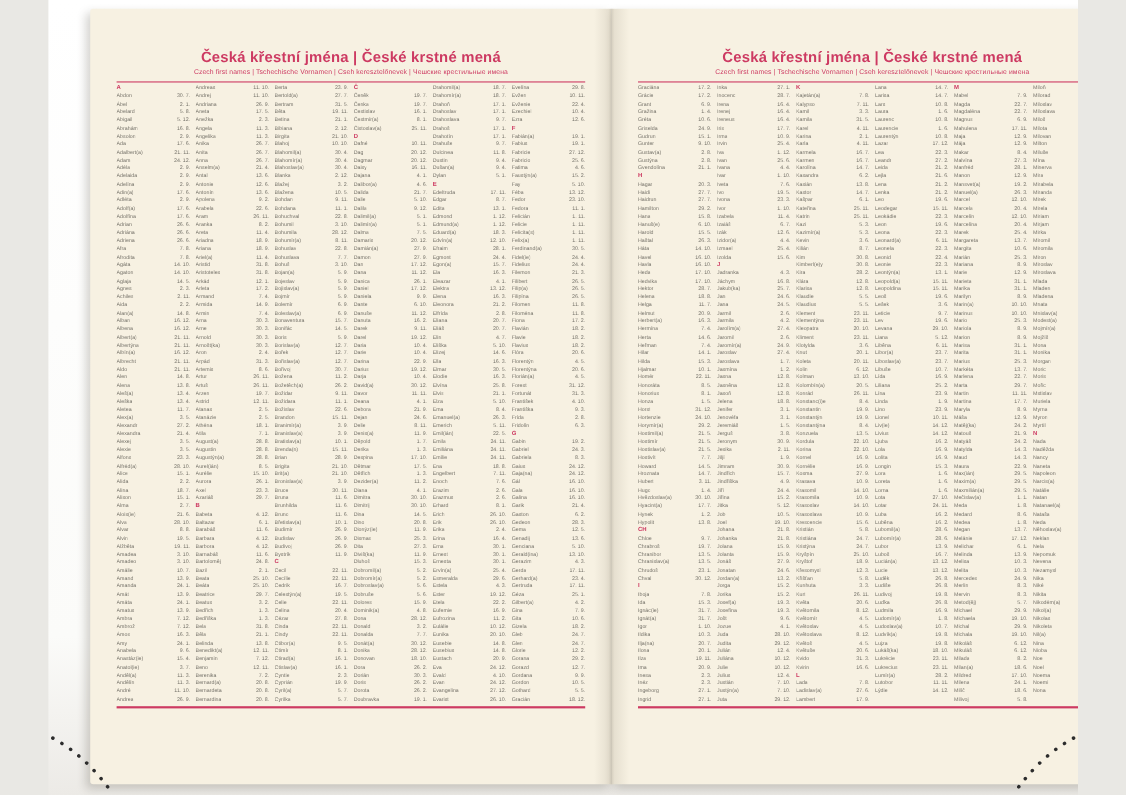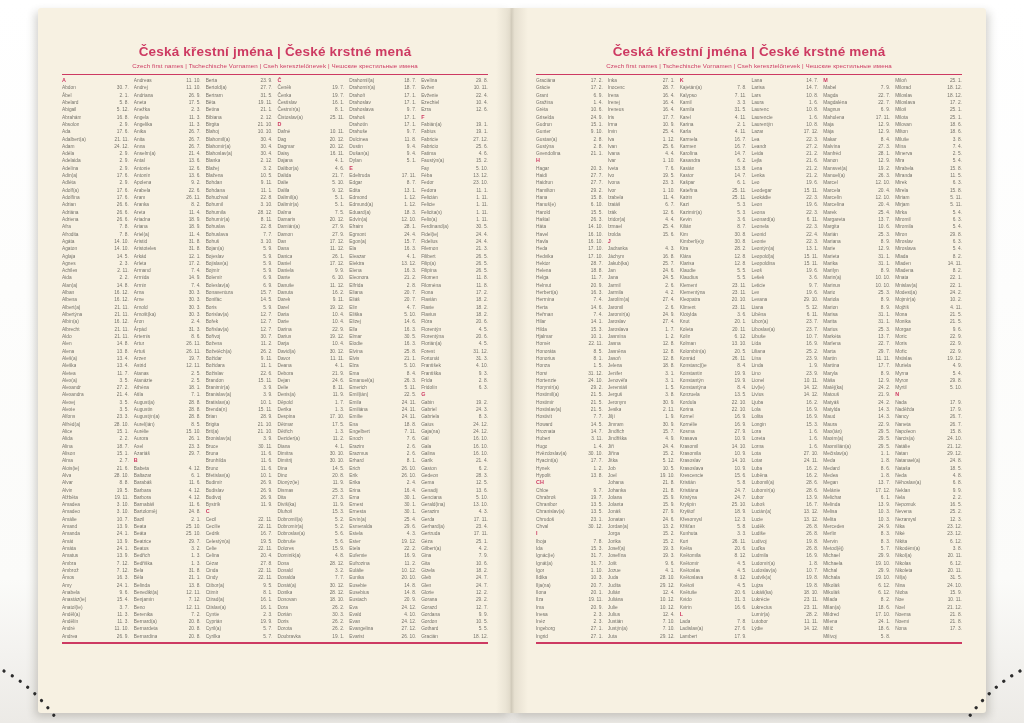--- a/index.html
+++ b/index.html
@@ -1,16 +1,16 @@
 <!DOCTYPE html>
 <html style="--accent: #cd3a62;"><head>
 <meta charset="utf-8">
 <style>
   html,body{margin:0;padding:0;background:#e9e8e4;}
-  .stage{position:relative;width:1024px;height:723px;margin:0 auto;overflow:hidden;
+  .stage{position:relative;width:936px;height:723px;margin:0 auto;overflow:hidden;
          background:linear-gradient(#ffffff 0%,#fbfbf9 80%,#eceae6 100%);
          font-family:"Liberation Sans",sans-serif;}
   .page{position:absolute;top:8px;height:705px;width:474px;background:#f7f1e2;}
   .page.left{left:38px;border-radius:3px 0 0 3px;
          box-shadow:-3px 4px 9px rgba(60,55,40,.22);}
   .page.right{left:512px;border-radius:0 3px 3px 0;
          box-shadow:3px 4px 9px rgba(60,55,40,.22);}
   .gutter{position:absolute;top:8px;left:496px;width:32px;height:705px;pointer-events:none;
          background:linear-gradient(90deg,rgba(0,0,0,0),rgba(80,70,50,.10) 42%,rgba(80,70,50,.20) 50%,rgba(80,70,50,.10) 58%,rgba(0,0,0,0));}
   .page-inner{padding:36px 24px 0 24px;}

